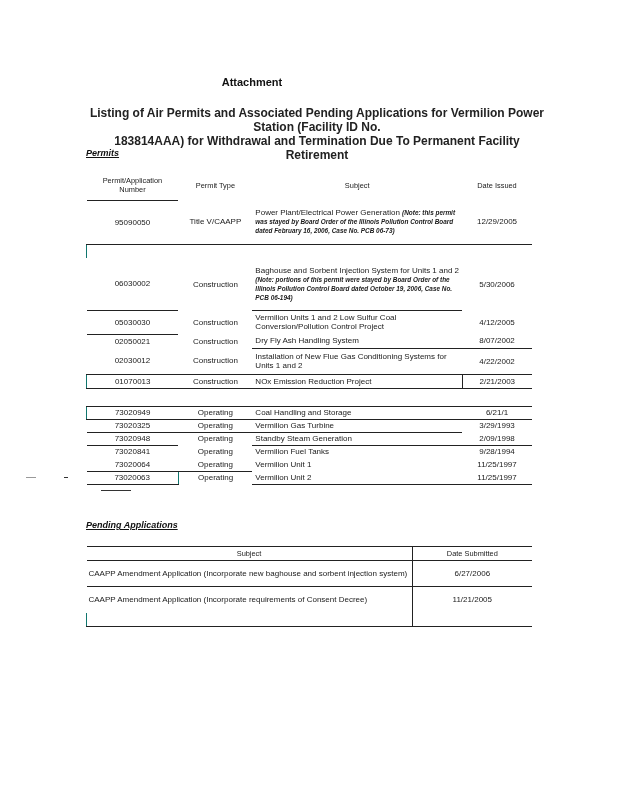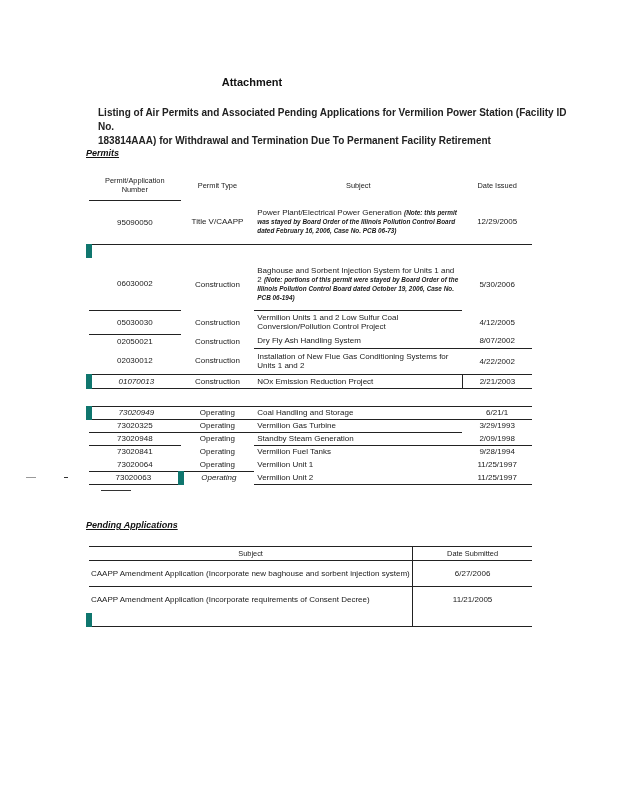--- a/index.html
+++ b/index.html
@@ -1,30 +1,30 @@
 <!DOCTYPE html>
 <html><head>
 <meta charset="utf-8">
 <style>
   html,body{margin:0;padding:0;background:#fff;}
   body{width:619px;height:800px;position:relative;overflow:hidden;font-family:"Liberation Sans",sans-serif;color:#111;}
   .title{position:absolute;left:0;width:504px;top:76px;text-align:center;font-size:11px;font-weight:bold;}
-  .subtitle{position:absolute;left:98px;width:470px;top:106px;font-size:10px;line-height:14px;font-weight:bold;color:#222;}
+  .subtitle{position:absolute;left:82px;width:470px;top:106px;text-align:center;font-size:12px;line-height:14px;font-weight:bold;color:#222;}
   .sec{position:absolute;left:86px;font-size:9px;font-weight:bold;text-decoration:underline;font-style:italic;}
   table{position:absolute;border-collapse:collapse;font-size:8px;color:#1a1a1a;}
   td,th{padding:1px 3px;vertical-align:middle;}
   th{font-weight:normal;font-size:7.4px;}
   .permits{left:86px;top:170px;width:446px;}
   .permits col.c1{width:92px}.permits col.c2{width:74px}.permits col.c3{width:210px}.permits col.c4{width:70px}
   .c-num{text-align:center}.c-type{text-align:center}.c-date{text-align:center}
   .note{font-style:italic;font-size:6.4px;font-weight:bold;}
   .bl{border-bottom:1px solid #222;margin-left:46px;}
   .bt{border-top:1px solid #222;}
   .br{border-right:1px solid #222;}
-  .bl-left{border-left:6px solid #0f766e;font-style:italic;}
+  .bl-left{border-left:1px solid #0f766e;}
   .pend{left:86px;top:546px;width:446px;}
   .pend col.a{width:326px}.pend col.b{width:120px}
   .pend td{padding:2px 2px;}
   .mark{position:absolute;background:#333;height:1px;}
 </style>
 </head>
 <body>
 
 <div class="title">Attachment</div>
 <div class="subtitle">

